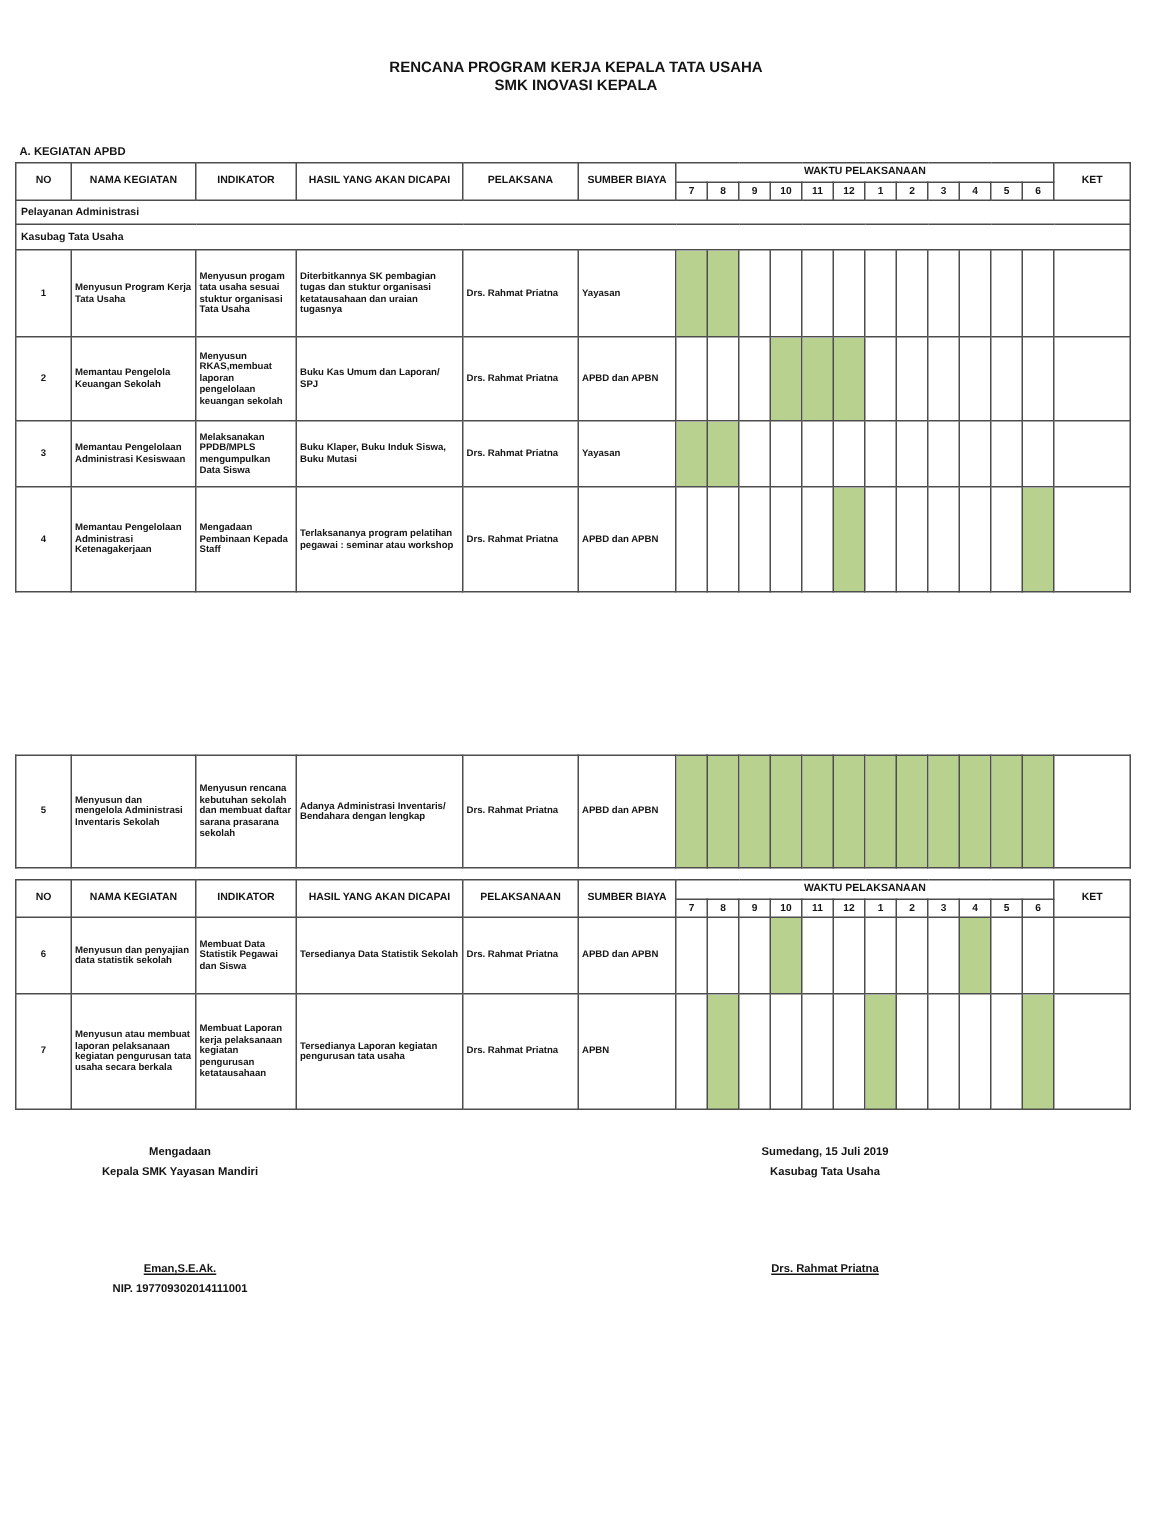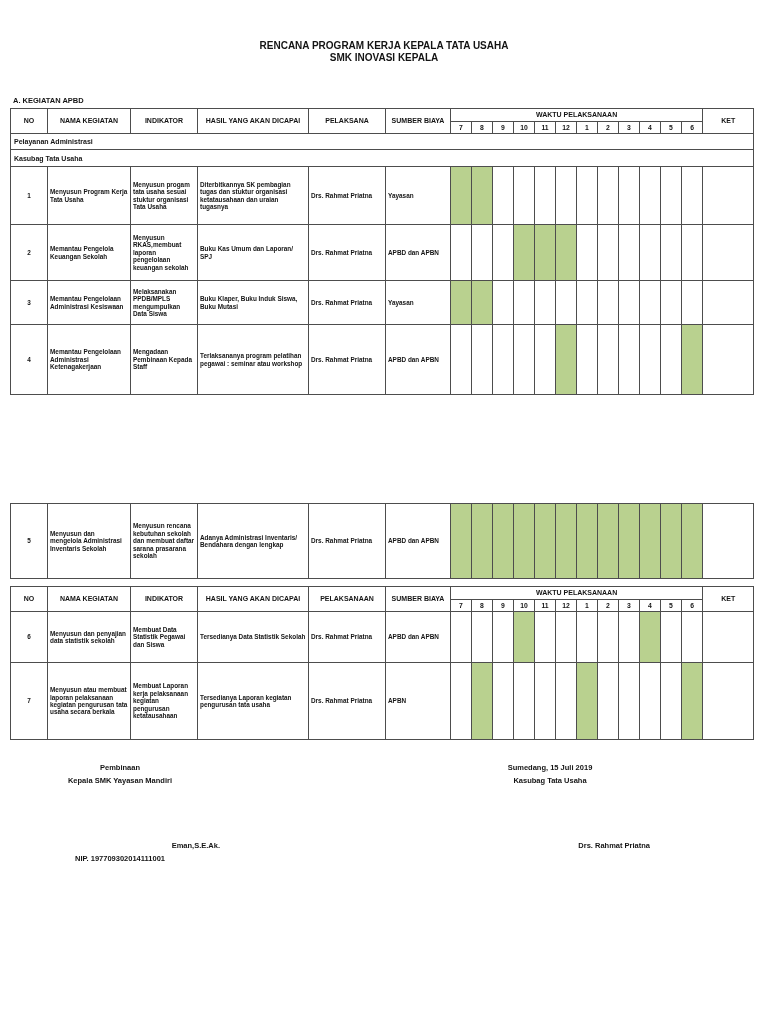--- a/index.html
+++ b/index.html
@@ -17,21 +17,21 @@
   .grid td.cat{font-size:7px;padding:2px 3px;text-align:left;vertical-align:middle;}
   .grid td.mcell{padding:0;}
   .grid td.ket{padding:0;}
   #table1{top:108px;}
   #row5tbl{top:503px;}
   #table2{top:586px;}
   .footer-block{position:absolute;text-align:center;font-size:7.5px;font-weight:bold;line-height:13px;width:200px;}
   #footer-left{top:761px;left:20px;}
   #footer-right{top:761px;left:450px;}
   .sig-gap{height:52px;}
-  .sig-name{text-align:right;}
+  .sig-name{text-decoration:underline;}
 </style>
 </head>
 <body>
 
 <div class="sheet">
 
   <div class="title">
     <div>RENCANA PROGRAM KERJA KEPALA TATA USAHA</div>
     <div>SMK INOVASI KEPALA</div>
   </div>
@@ -311,21 +311,21 @@
           <td class="mcell"></td>
           <td class="mcell"></td>
           <td class="mcell"></td>
           <td class="mcell" style="background: rgb(185, 209, 143);"></td>
       <td class="ket"></td>
     </tr>
   </tbody>
     </table>
 
   <div class="footer-block" id="footer-left">
-    <div>Pembinaan</div>
+    <div>Mengadaan</div>
     <div>Kepala SMK Yayasan Mandiri</div>
     <div class="sig-gap"></div>
     <div class="sig-name">Eman,S.E.Ak.</div>
     <div>NIP. 197709302014111001</div>
   </div>
 
   <div class="footer-block" id="footer-right">
     <div>Sumedang, 15 Juli 2019</div>
     <div>Kasubag Tata Usaha</div>
     <div class="sig-gap"></div>

